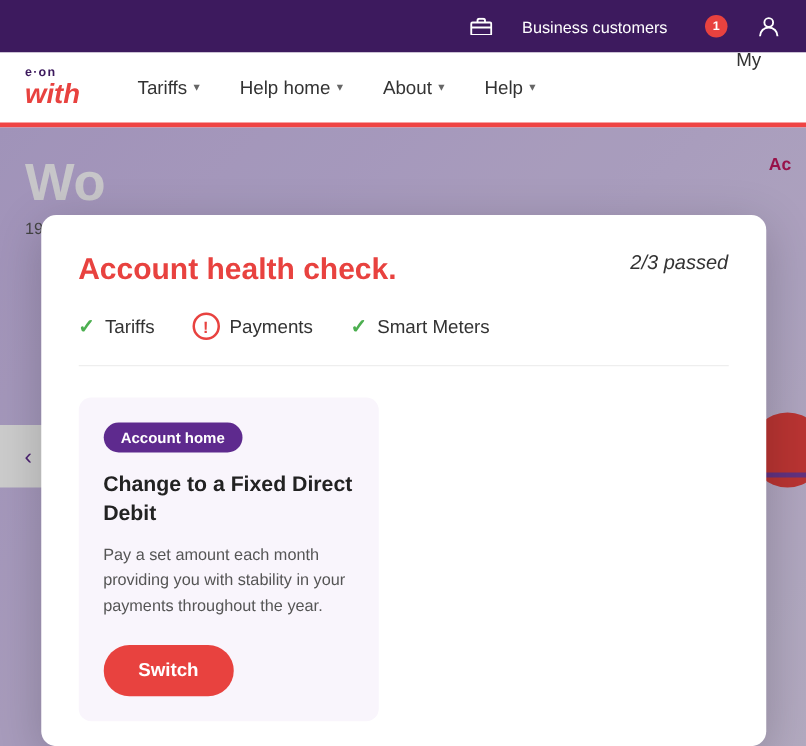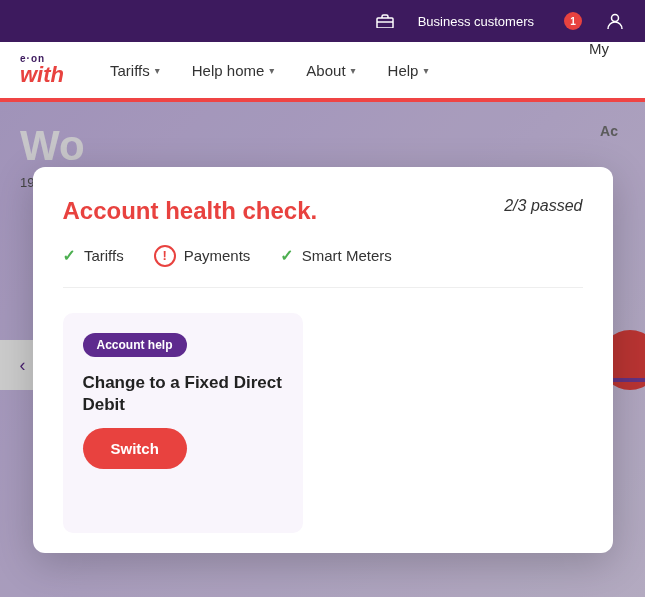--- a/index.html
+++ b/index.html
@@ -139,22 +139,22 @@
     .bg-text-small {
       font-size: 13px;
       color: #555;
       margin-bottom: 5px;
     }
 
     
     .right-partial-ac {
       position: absolute;
       top: 118px;
-      right: 17px;
-      color: #737373;
+      right: 2px;
+      color: #be185d;
       font-size: 14px;
       font-weight: bold;
       padding: 5px 10px;
     }
 
     
     .orange-circle-partial {
       position: absolute;
       top: 330px;
       right: -15px;
@@ -191,21 +191,21 @@
 
     
     .modal-overlay {
       position: absolute;
       top: 102px;
       left: 0;
       right: 0;
       bottom: 0;
       background: rgba(0,0,0,0.2);
       display: flex;
-      align-items: center;
+      align-items: flex-end;
       justify-content: center;
       padding-top: 20px;
     }
 
     
     .modal {
       background: white;
       border-radius: 12px;
       width: 580px;
       padding: 30px 30px 20px 30px;
@@ -413,19 +413,20 @@
         <span>Payments</span>
       </div>
       <div class="check-item">
         <span class="check-pass">✓</span>
         <span>Smart Meters</span>
       </div>
     </div>
 
     <div class="card-area">
       <div class="info-card">
-        <span class="card-badge">Account help</span>
+        <span class="card-badge">Account home</span>
         <div class="card-title">Change to a Fixed Direct Debit</div>
+        <div class="card-desc">Pay a set amount each month providing you with stability in your payments throughout the year.</div>
         <button class="switch-btn">Switch</button>
       </div>
     </div>
   </div>
 </div>
 
 </body></html>

